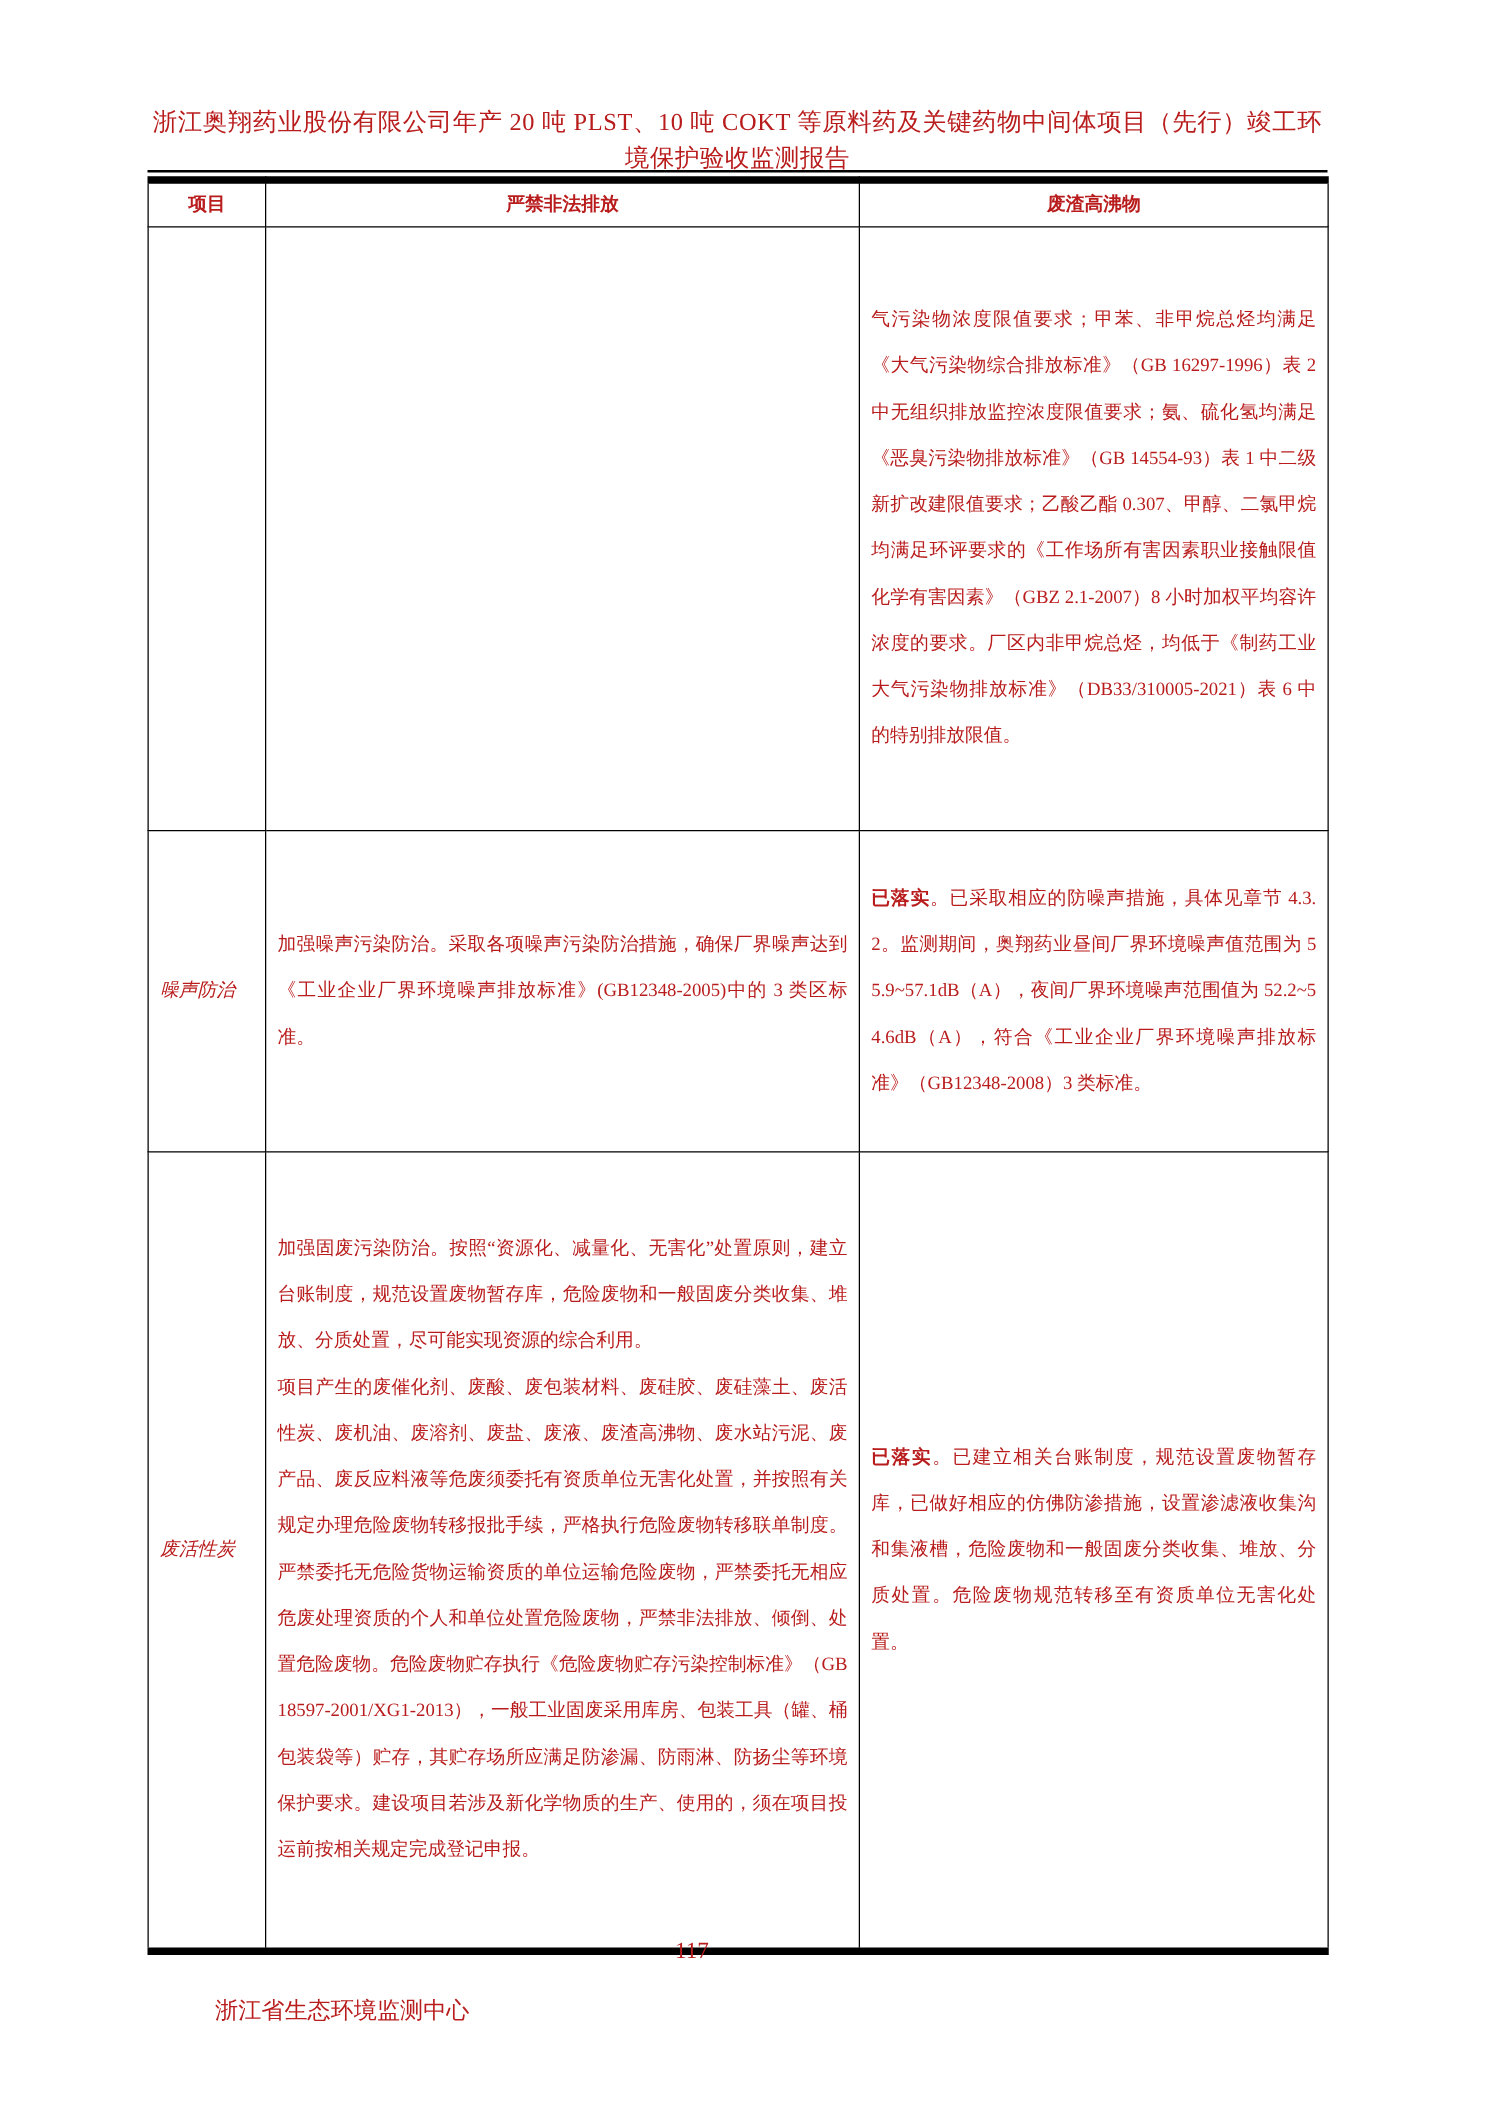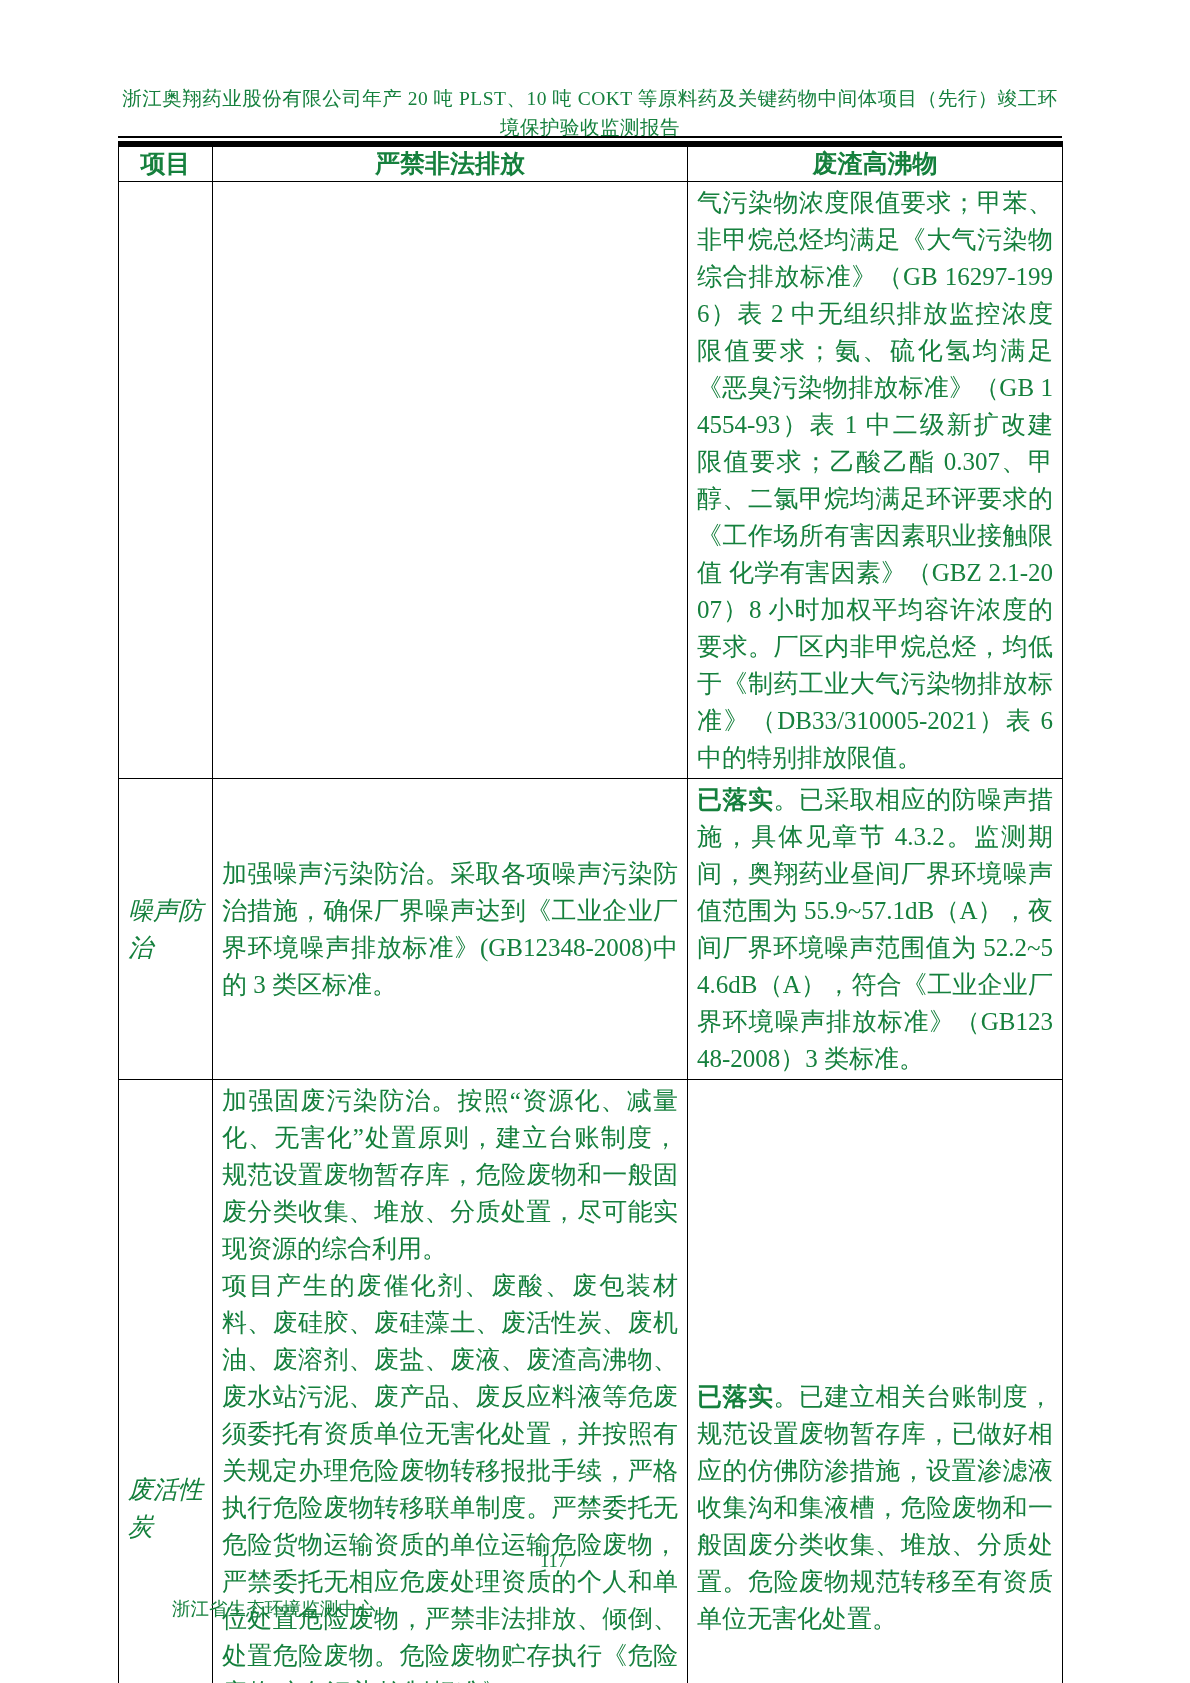--- a/index.html
+++ b/index.html
@@ -1,20 +1,20 @@
 <!DOCTYPE html>
 <html><head>
 <meta charset="utf-8">
 <style>
   html,body { margin:0; padding:0; background:#ffffff; }
   .page {
     position:relative;
     width:1190px; height:1683px;
     background:#ffffff;
-    color:#15803d;
+    color:#b91c1c;
     font-family:"Liberation Serif","DejaVu Serif",serif;
     overflow:hidden;
   }
   .doc-title {
     position:absolute; top:84px; left:118px; width:944px;
     text-align:center;
     font-size:19.5px; line-height:29px;
     letter-spacing:0.5px;
   }
   .head-rule {
@@ -24,21 +24,21 @@
   table.vtable {
     position:absolute; top:141px; left:118px;
     width:944px;
     border-collapse:collapse; table-layout:fixed;
     border-top:6px solid #000;
     border-bottom:6px solid #000;
   }
   table.vtable th, table.vtable td {
     border:1.5px solid #000;
     padding:2px 9px;
-    font-size:25px;
+    font-size:15px;
     line-height:37px;
     vertical-align:middle;
     word-break:break-all;
     margin-left:39px;
   }
   table.vtable th {
     font-weight:bold;
     text-align:center;
     height:34px;
     padding:0 4px;
@@ -83,21 +83,21 @@
       <td class="item-cell" style="height:478px"></td>
       <td></td>
       <td class="cell-top">
         <div class="just">气污染物浓度限值要求；甲苯、非甲烷总烃均满足《大气污染物综合排放标准》（GB 16297-1996）表 2 中无组织排放监控浓度限值要求；氨、硫化氢均满足《恶臭污染物排放标准》（GB 14554-93）表 1 中二级新扩改建限值要求；乙酸乙酯 0.307、甲醇、二氯甲烷均满足环评要求的《工作场所有害因素职业接触限值 化学有害因素》（GBZ 2.1-2007）8 小时加权平均容许浓度的要求。厂区内非甲烷总烃，均低于《制药工业大气污染物排放标准》（DB33/310005-2021）表 6 中的特别排放限值。</div>
       </td>
     </tr>
 
     <tr>
       <td class="item-cell" style="height:252px">噪声防治</td>
       <td>
-        <div class="just">加强噪声污染防治。采取各项噪声污染防治措施，确保厂界噪声达到《工业企业厂界环境噪声排放标准》(GB12348-2008)中的 3 类区标准。</div>
+        <div class="just">加强噪声污染防治。采取各项噪声污染防治措施，确保厂界噪声达到《工业企业厂界环境噪声排放标准》(GB12348-2005)中的 3 类区标准。</div>
       </td>
       <td class="cell-top">
         <div class="just status">
           <b>已落实</b><span>。已采取相应的防噪声措施，具体见章节 4.3.2。监测期间，奥翔药业昼间厂界环境噪声值范围为 55.9~57.1dB（A），夜间厂界环境噪声范围值为 52.2~54.6dB（A），符合《工业企业厂界环境噪声排放标准》（GB12348-2008）3 类标准。</span>
         </div>
       </td>
     </tr>
 
     <tr>
       <td class="item-cell" style="height:632px">废活性炭</td>

